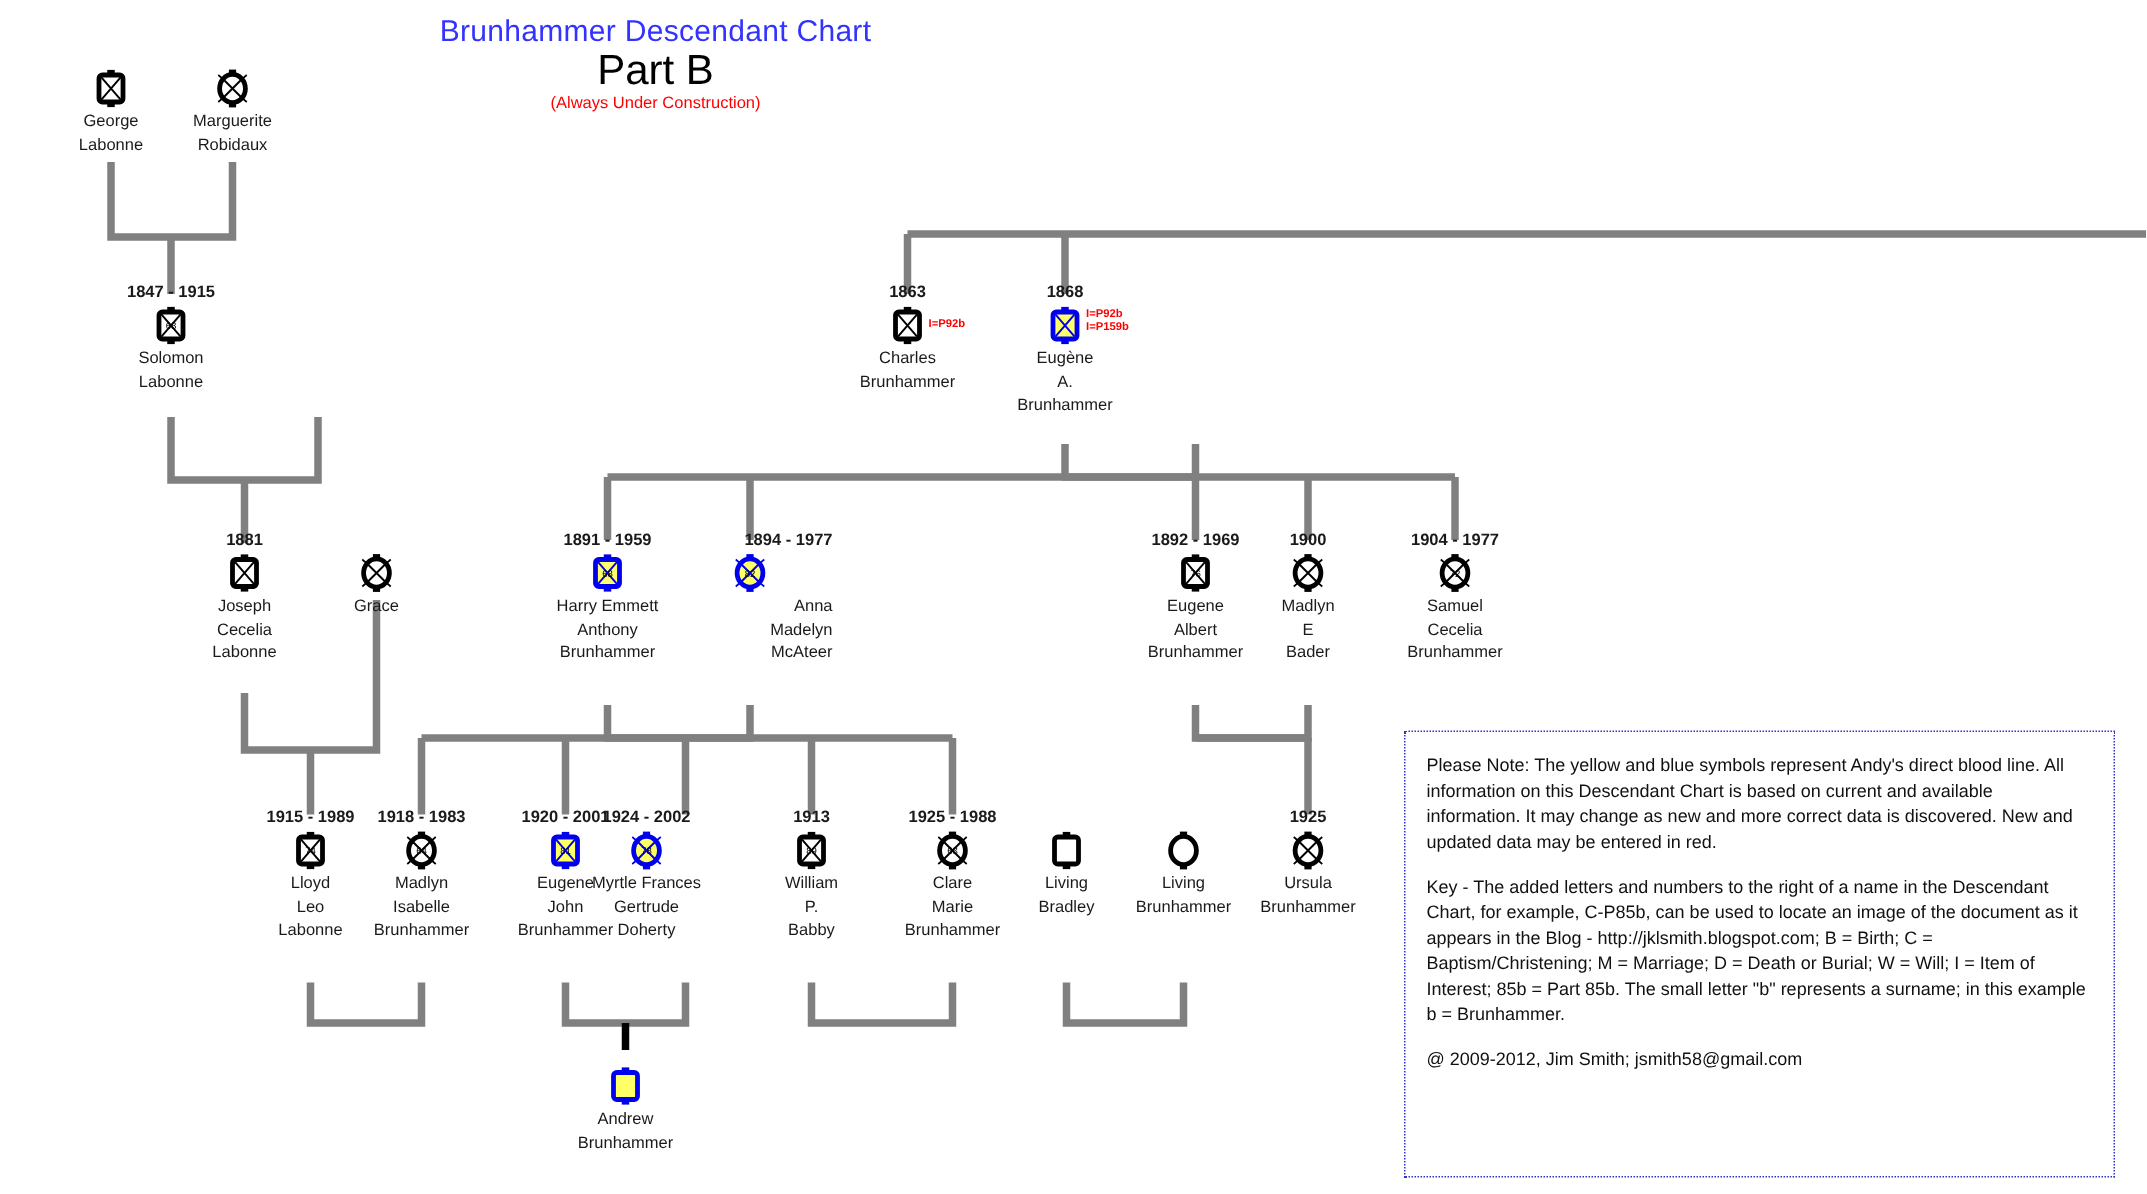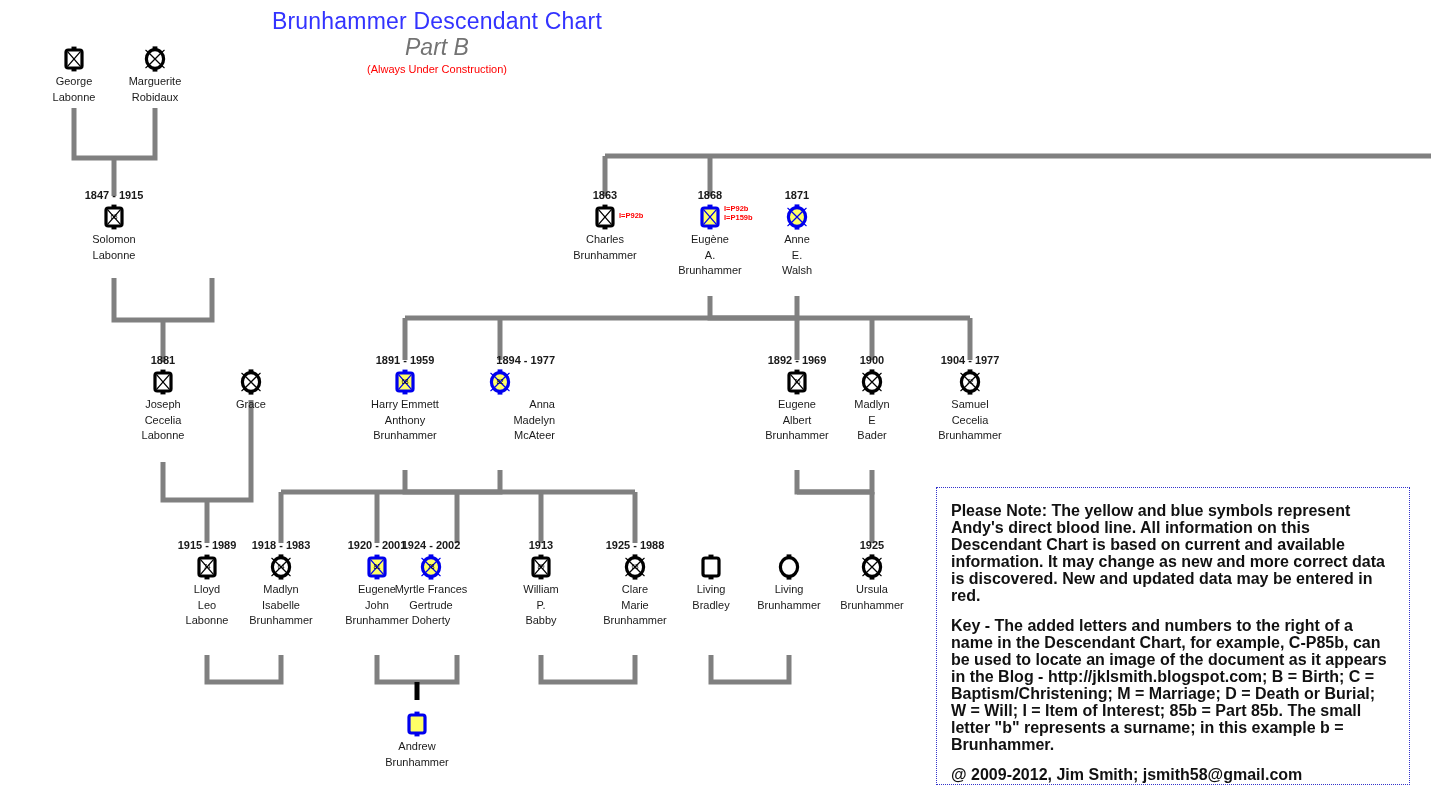--- a/index.html
+++ b/index.html
@@ -1,43 +1,43 @@
 <!DOCTYPE html>
 <html><head>
 <meta charset="utf-8">
 <style>
   html,body{margin:0;padding:0;background:#ffffff;}
   body{font-family:"Liberation Sans",sans-serif;}
   #canvas{position:relative;width:1431px;height:796px;background:#fff;overflow:hidden;}
 
   
   .title-wrap{position:absolute;left:0;top:8px;width:874px;text-align:center;}
-  .title-1{color:#3333ff;font-size:23px;line-height:26px;letter-spacing:.2px;}
-  .title-2{color:#737373;font-size:23px;line-height:26px;font-style:italic;}
+  .title-1{color:#3333ff;font-size:20px;line-height:26px;letter-spacing:.2px;}
+  .title-2{color:#000000;font-size:28px;line-height:26px;}
   .title-3{color:#ff0000;font-size:11px;line-height:18px;}
 
   
   #wires{position:absolute;left:0;top:0;width:1431px;height:796px;pointer-events:none;}
 
   
   .person{position:absolute;text-align:center;width:110px;margin-left:-55px;}
   .p-years{font-size:11px;color:#1a1a1a;font-weight:bold;height:14px;line-height:14px;white-space:nowrap;}
   .p-sym{height:30px;display:flex;align-items:center;justify-content:center;position:relative;}
   .p-name{font-size:11px;color:#1a1a1a;line-height:15.5px;white-space:nowrap;}
 
   
   .sym{position:relative;display:block;}
   .sym svg{display:block;}
   .tag{position:absolute;left:50%;margin-left:14px;color:#ff0000;font-size:7.5px;
        line-height:9px;white-space:nowrap;text-align:left;font-weight:bold;}
 
   
   .notebox{position:absolute;left:936px;top:487px;width:474px;height:298px;
            border:1px dotted #3333cc;box-sizing:border-box;padding:14px 16px 0 14px;}
-  .notebox p{margin:0 0 13px 0;font-size:16px;line-height:17px;color:#111;font-weight:bold;}
+  .notebox p{margin:0 0 13px 0;font-size:12px;line-height:17px;color:#111;}
   .notebox p:last-child{margin-bottom:0;}
 </style>
 </head>
 <body>
 
 <div id="canvas">
 
   <div class="title-wrap">
     <div class="title-1">Brunhammer Descendant Chart</div>
     <div class="title-2">Part B</div>
@@ -169,37 +169,20 @@
             <rect x="11.5" y="22.6" width="5" height="3.8" fill="#0000ee"></rect>
             <path d="M7.6,6.6 L20.4,21.4 M20.4,6.6 L7.6,21.4" stroke="#0000ee" stroke-width="1.3" fill="none"></path>
           </svg>
         </span>
         <span class="tag" style="top: 2px;"><span>I=P92b</span><br><span>I=P159b</span></span>
       </div>
       <div class="p-name">Eugène</div>
       <div class="p-name">A.</div>
       <div class="p-name">Brunhammer</div>
     </div>
-  <div class="person" style="left:797px;top:188px;">
-      <div class="p-years">1871</div>
-      <div class="p-sym">
-        <span class="sym">
-          <svg width="28" height="28" viewBox="0 0 28 28">
-            <ellipse cx="14" cy="14" rx="8.6" ry="9.4" fill="#ffff66" stroke="#0000ee" stroke-width="3.2"></ellipse>
-            <rect x="11.6" y="1.4" width="4.8" height="3.6" fill="#0000ee"></rect>
-            <rect x="11.6" y="23" width="4.8" height="3.6" fill="#0000ee"></rect>
-            <path d="M8,8 L20,20 M20,8 L8,20" stroke="#0000ee" stroke-width="1.3" fill="none"></path>
-            <path d="M4.5,5 L8,8 M23.5,5 L20,8 M4.5,23 L8,20 M23.5,23 L20,20" stroke="#0000ee" stroke-width="1.1" fill="none"></path>
-          </svg>
-        </span>
-      </div>
-      <div class="p-name">Anne</div>
-      <div class="p-name">E.</div>
-      <div class="p-name">Walsh</div>
-    </div>
 
   <div class="person" style="left:163px;top:353px;">
       <div class="p-years">1881</div>
       <div class="p-sym">
         <span class="sym">
           <svg width="28" height="28" viewBox="0 0 28 28">
             <rect x="6" y="5" width="16" height="18" rx="2.2" fill="#ffffff" stroke="#000000" stroke-width="3.2"></rect>
             <rect x="11.5" y="1.6" width="5" height="3.8" fill="#000000"></rect>
             <rect x="11.5" y="22.6" width="5" height="3.8" fill="#000000"></rect>
             <path d="M7.6,6.6 L20.4,21.4 M20.4,6.6 L7.6,21.4" stroke="#000000" stroke-width="1.3" fill="none"></path>

